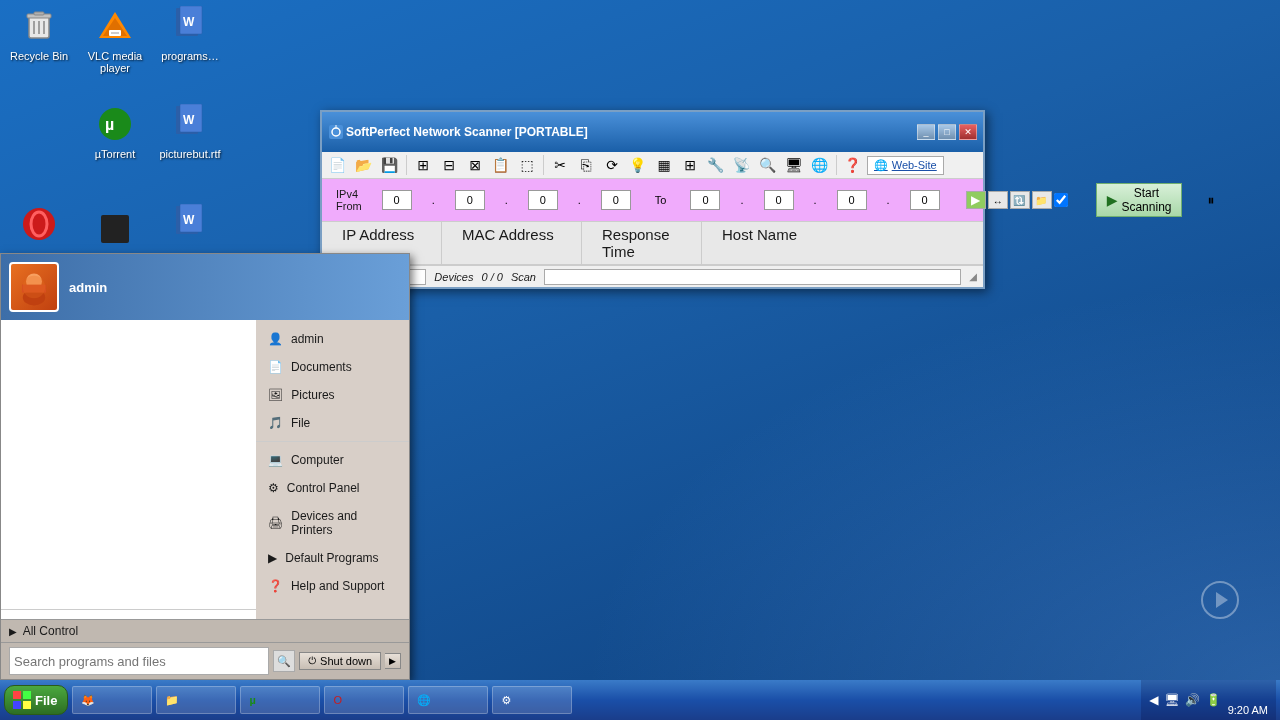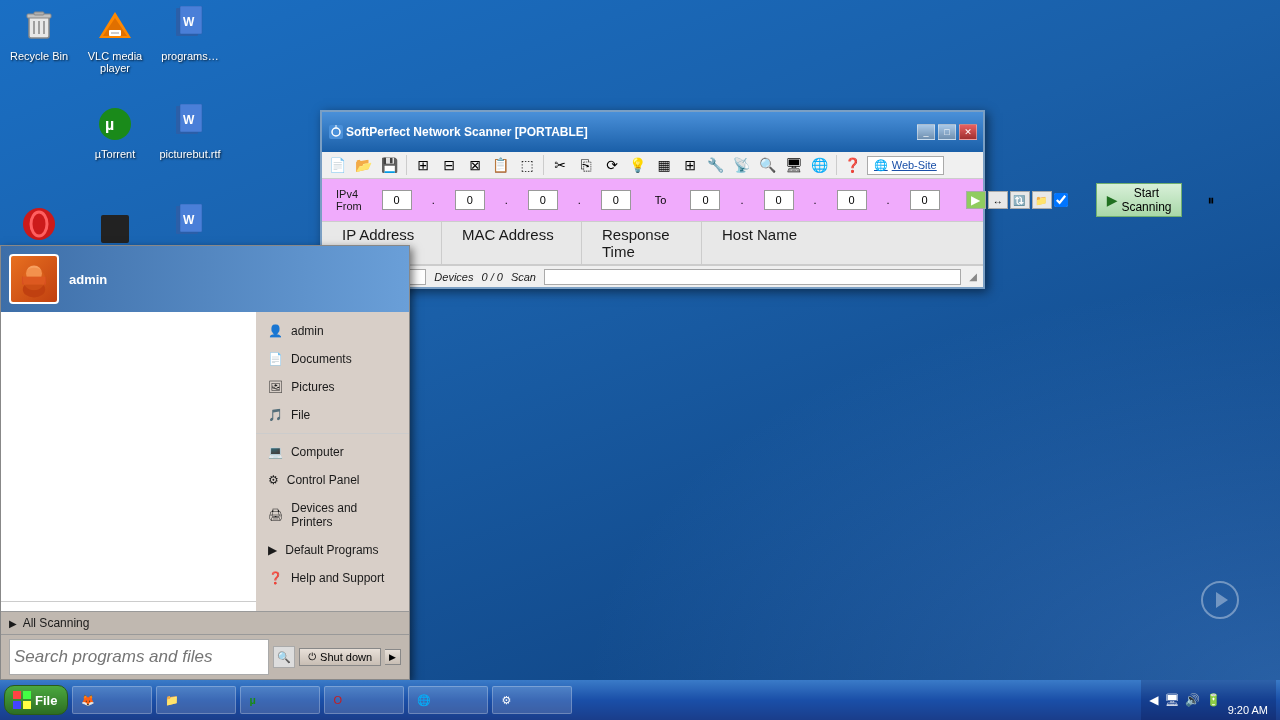--- a/index.html
+++ b/index.html
@@ -742,25 +742,25 @@
         <div class="menu-item">
           <span>❓</span>
           <span>Help and Support</span>
         </div>
       </div>
     </div>
 
     <div style="background:#c0b8b0; border-top: 1px solid #999; padding: 4px 8px; display:flex; align-items:center; gap:4px;">
       <div class="all-programs-item">
         <span style="font-size:10px;">▶</span>
-        <span>All Scanning</span>
+        <span>All Control</span>
       </div>
     </div>
     <div style="background:#c0b8b0; border-top: 1px solid #999; padding: 4px 8px; display:flex; align-items:center; gap:4px;">
-      <input class="search-input" placeholder="Search programs and files" style="flex: 1 1 0%; height: 36px; border: 1px solid rgb(170, 170, 170); padding: 2px 4px; font-size: 17px; color: rgb(102, 102, 102); font-style: italic;">
+      <input class="search-input" placeholder="Search programs and files" style="flex: 1 1 0%; height: 28px; border: 1px solid rgb(170, 170, 170); padding: 2px 4px; font-size: 13px; color: rgb(102, 102, 102);">
       <button class="search-btn" style="width:22px; height:22px; background:#ddd; border:1px solid #aaa; cursor:pointer; display:flex; align-items:center; justify-content:center;">
         <span style="font-size:11px;">🔍</span>
       </button>
       <button class="shutdown-btn" style="background:linear-gradient(to bottom,#e8e0d8,#c8beb4); border:1px solid #888; padding:2px 8px; font-size:11px; cursor:pointer; display:flex; align-items:center; gap:4px;">
         <span style="font-size:10px;">⏻</span>
         <span>Shut down</span>
       </button>
       <button class="shutdown-arrow" style="background:linear-gradient(to bottom,#e8e0d8,#c8beb4); border:1px solid #888; border-left:none; padding:2px 4px; font-size:9px; cursor:pointer;">▶</button>
     </div>
   </div>

